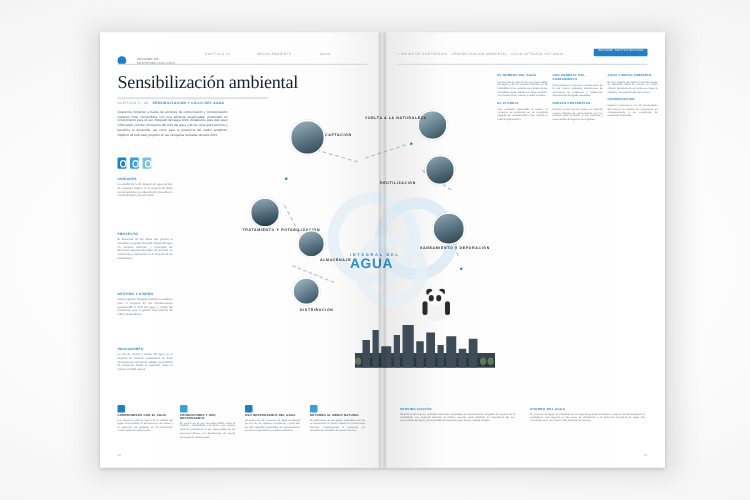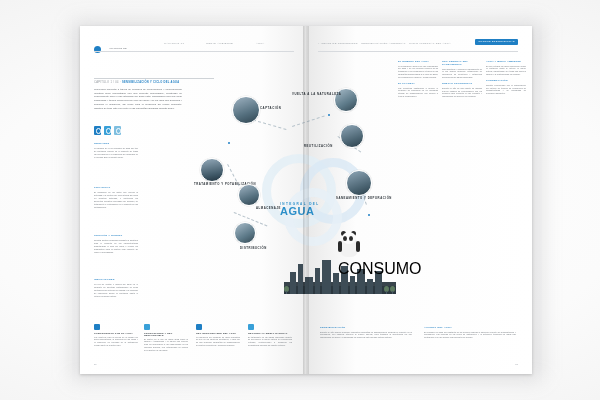--- a/index.html
+++ b/index.html
@@ -188,20 +188,21 @@
       <div class="hdr">
         <span class="dot"></span>
         <span class="lbl">INFORME DE
 SOSTENIBILIDAD 2013</span>
         <span class="navitem" style="left:70px;">CAPÍTULO 01</span>
         <span class="navitem" style="left:112px;">MEDIO AMBIENTE</span>
         <span class="navitem" style="left:162px;">AGUA</span>
         <div class="rule"></div>
       </div>
 
+      <div class="title">Sensibilización ambiental</div>
       <div class="subrule"></div>
       <div class="kicker">
         <span>CAPÍTULO 1 / 04 ·</span>
         <b>SENSIBILIZACIÓN Y CICLO DEL AGUA</b>
       </div>
 
       <div class="lede">Queremos fomentar a través de acciones de comunicación y concienciación nuestros fines compartidos con una eficiente responsable, practicado en conocimiento para el uso integrado del agua entre ciudadanos para que sean informados y tomen conciencia del ciclo del agua y de los usos que hacemos y beneficia el desarrollo, así como para la presencia del medio ambiente. Objetivo de todo este proyecto en las campañas lanzadas durante 2013.</div>
 
       <div class="chips">
         <div class="chip">
@@ -385,21 +386,20 @@
         <div class="ear l"></div>
         <div class="ear r"></div>
         <div class="body"></div>
         <div class="head"></div>
         <div class="eye l"></div>
         <div class="eye r"></div>
         <div class="arm l"></div>
         <div class="arm r"></div>
       </div>
 
-      <div class="lab" style="position:absolute;left:150px;top:176px;">CONSUMO</div>
 
       <div class="arrowdot" style="left:40px;top:58px;"></div>
       <div class="arrowdot" style="left:140px;top:30px;"></div>
       <div class="arrowdot" style="left:180px;top:130px;"></div>
     </div>
 
   </div>
 </div>
 
 </body></html>

